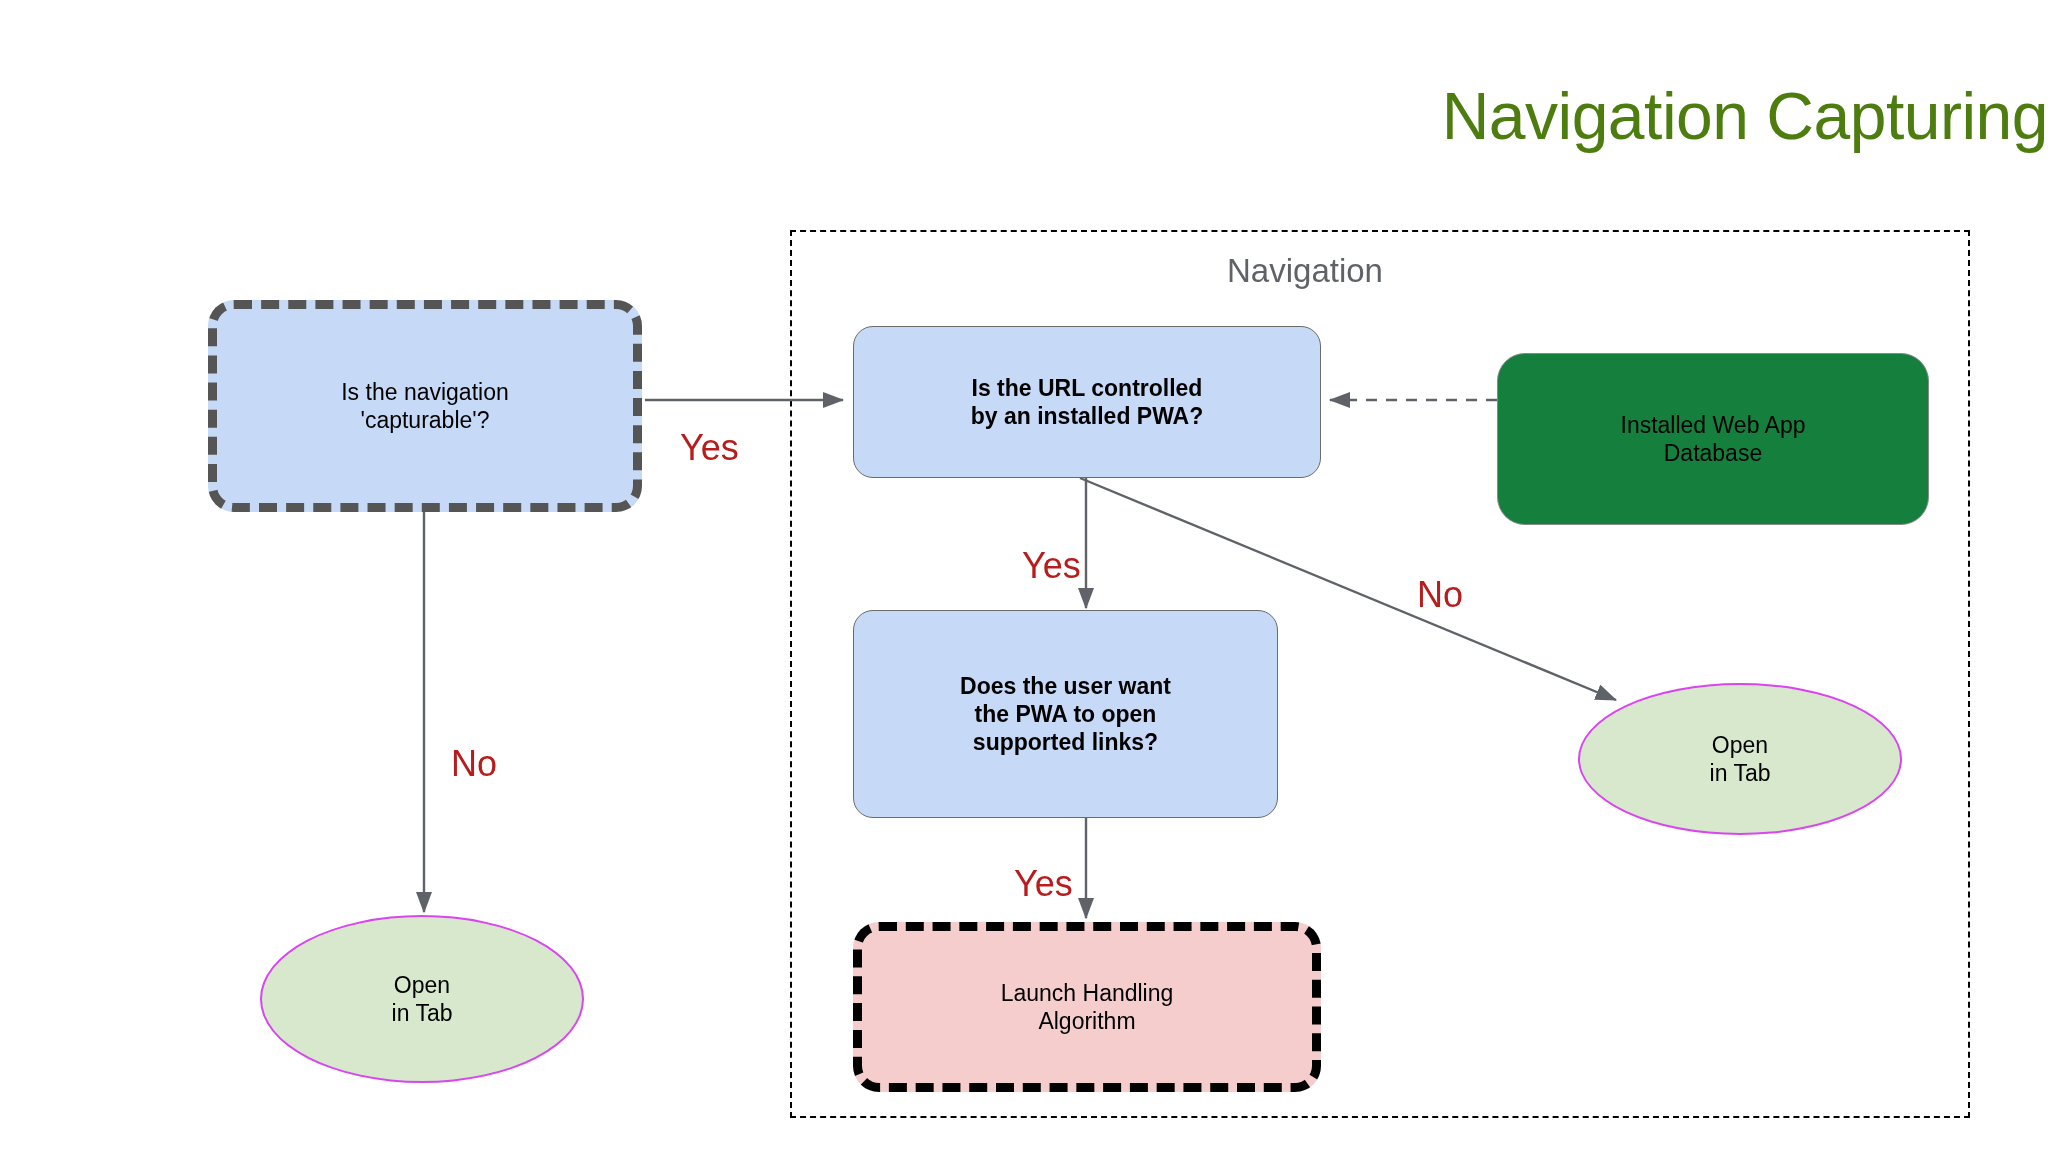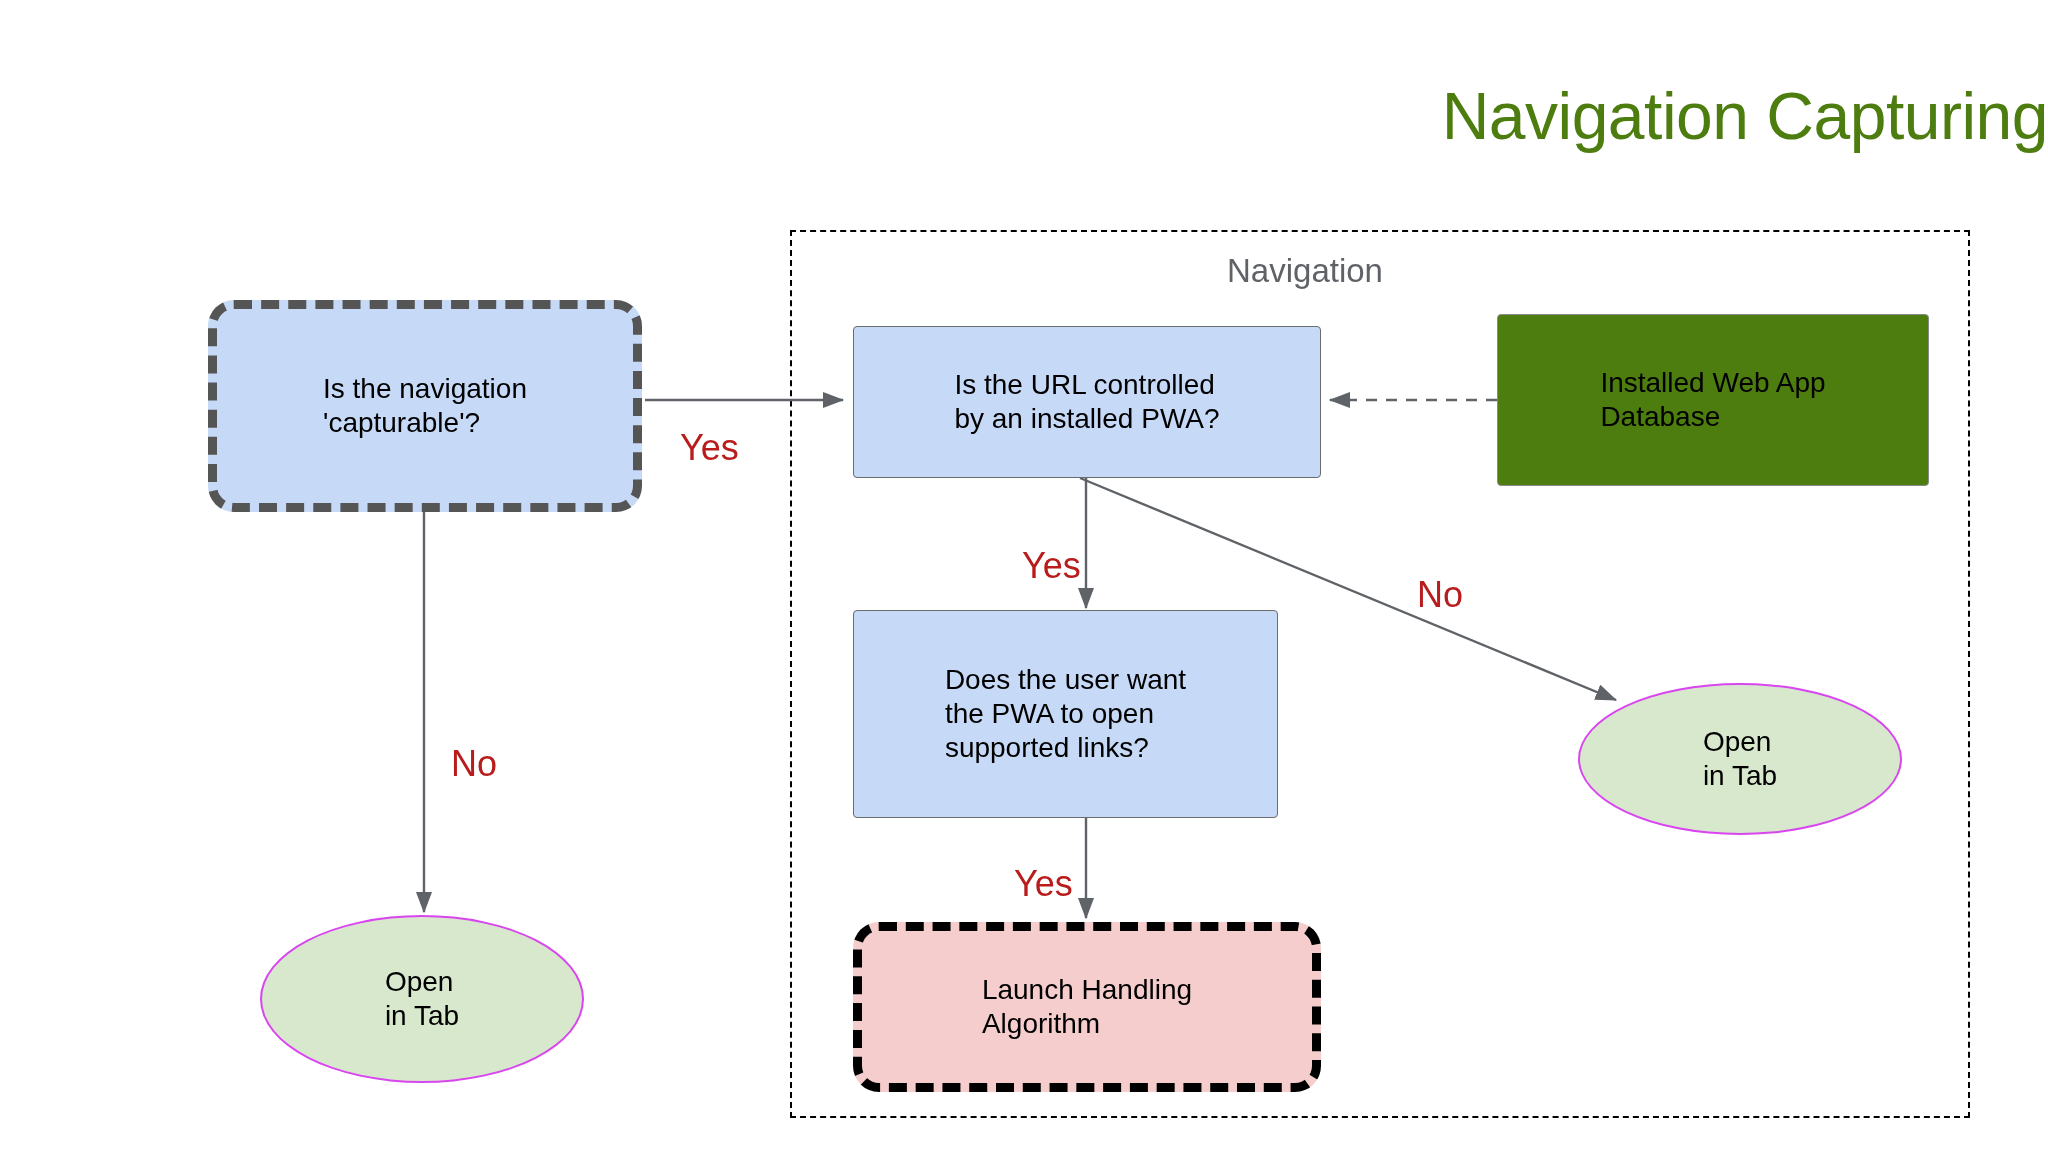--- a/index.html
+++ b/index.html
@@ -53,41 +53,43 @@
     white-space: nowrap;
   }
 
   
   .node {
     position: absolute;
     box-sizing: border-box;
     display: flex;
     align-items: center;
     justify-content: center;
-    text-align: left;
+    text-align: center;
     color: #000000;
-    font-size: 28px;
+    font-size: 23px;
     line-height: 1.22;
     white-space: pre-line;
   }
 
   .node-blue {
     background: #c6d9f7;
     border: 1.5px solid #6b6b6b;
-    border-radius: 4px;
+    border-radius: 20px;
+    font-weight: bold;
   }
   .node-blue-dashed {
     background: #c6d9f7;
     border: 9px dashed #555555;
     border-radius: 26px;
   }
   .node-gray {
-    background: #4d7c0f;
+    background: #15803d;
     border: 1.5px solid #8a8a8a;
-    border-radius: 4px;
+    border-radius: 28px;
+    margin-top: 39px;
   }
   .node-pink-dashed {
     background: #f6cdcd;
     border: 9px dashed #000000;
     border-radius: 26px;
   }
   .node-ellipse {
     background: #d7e8cd;
     border: 2px solid #d946ef;
     border-radius: 50%;

